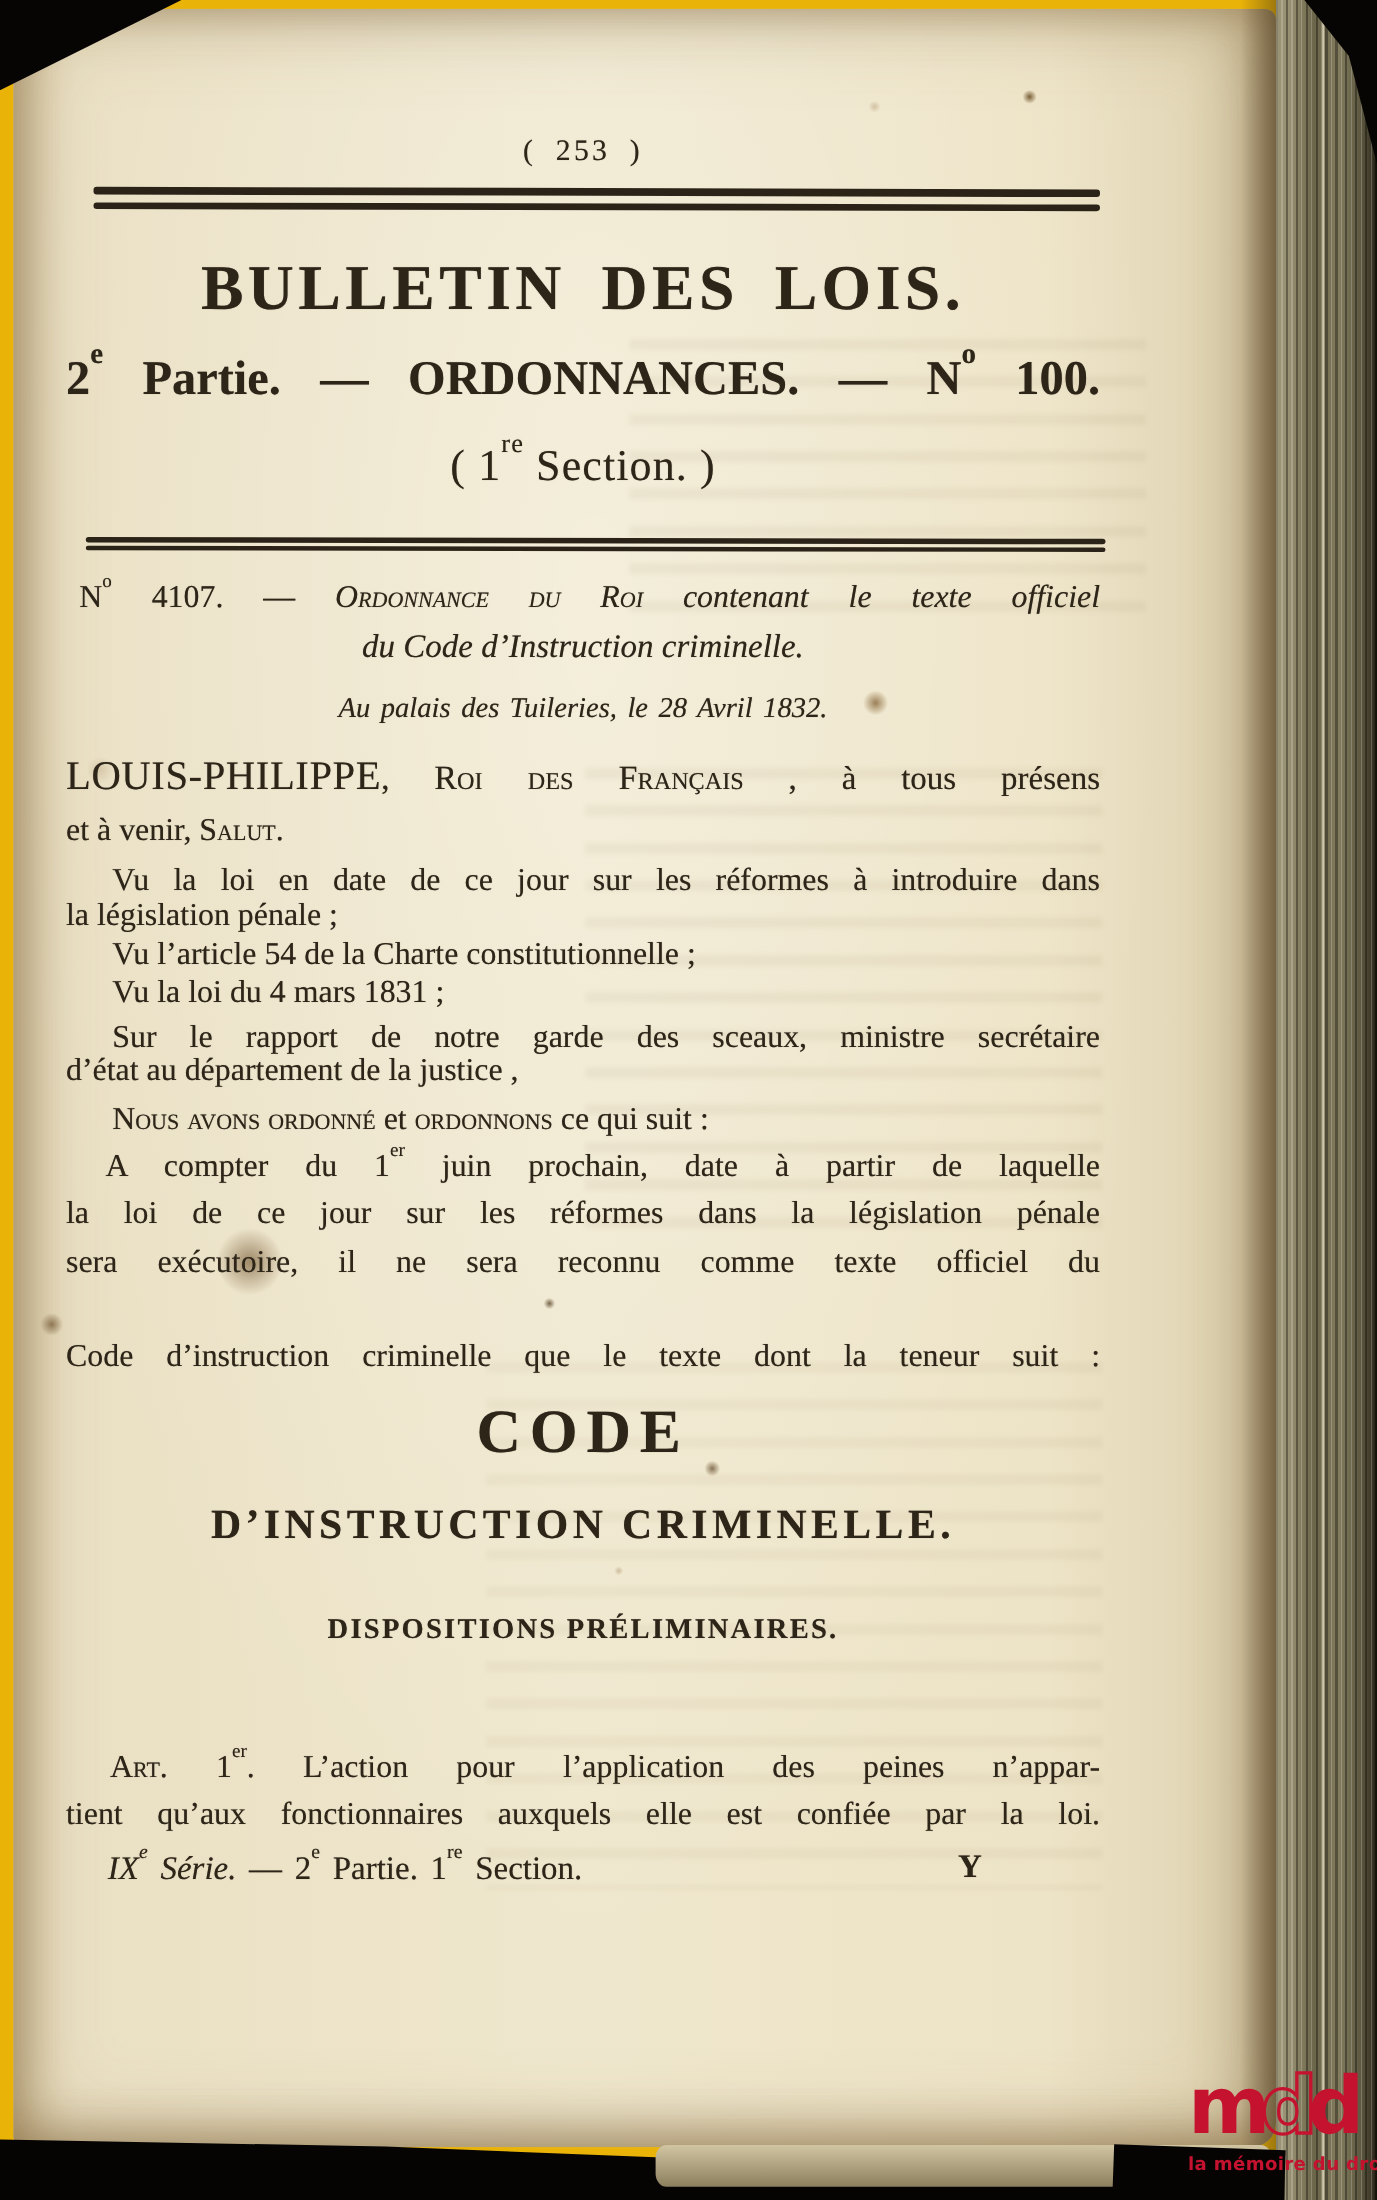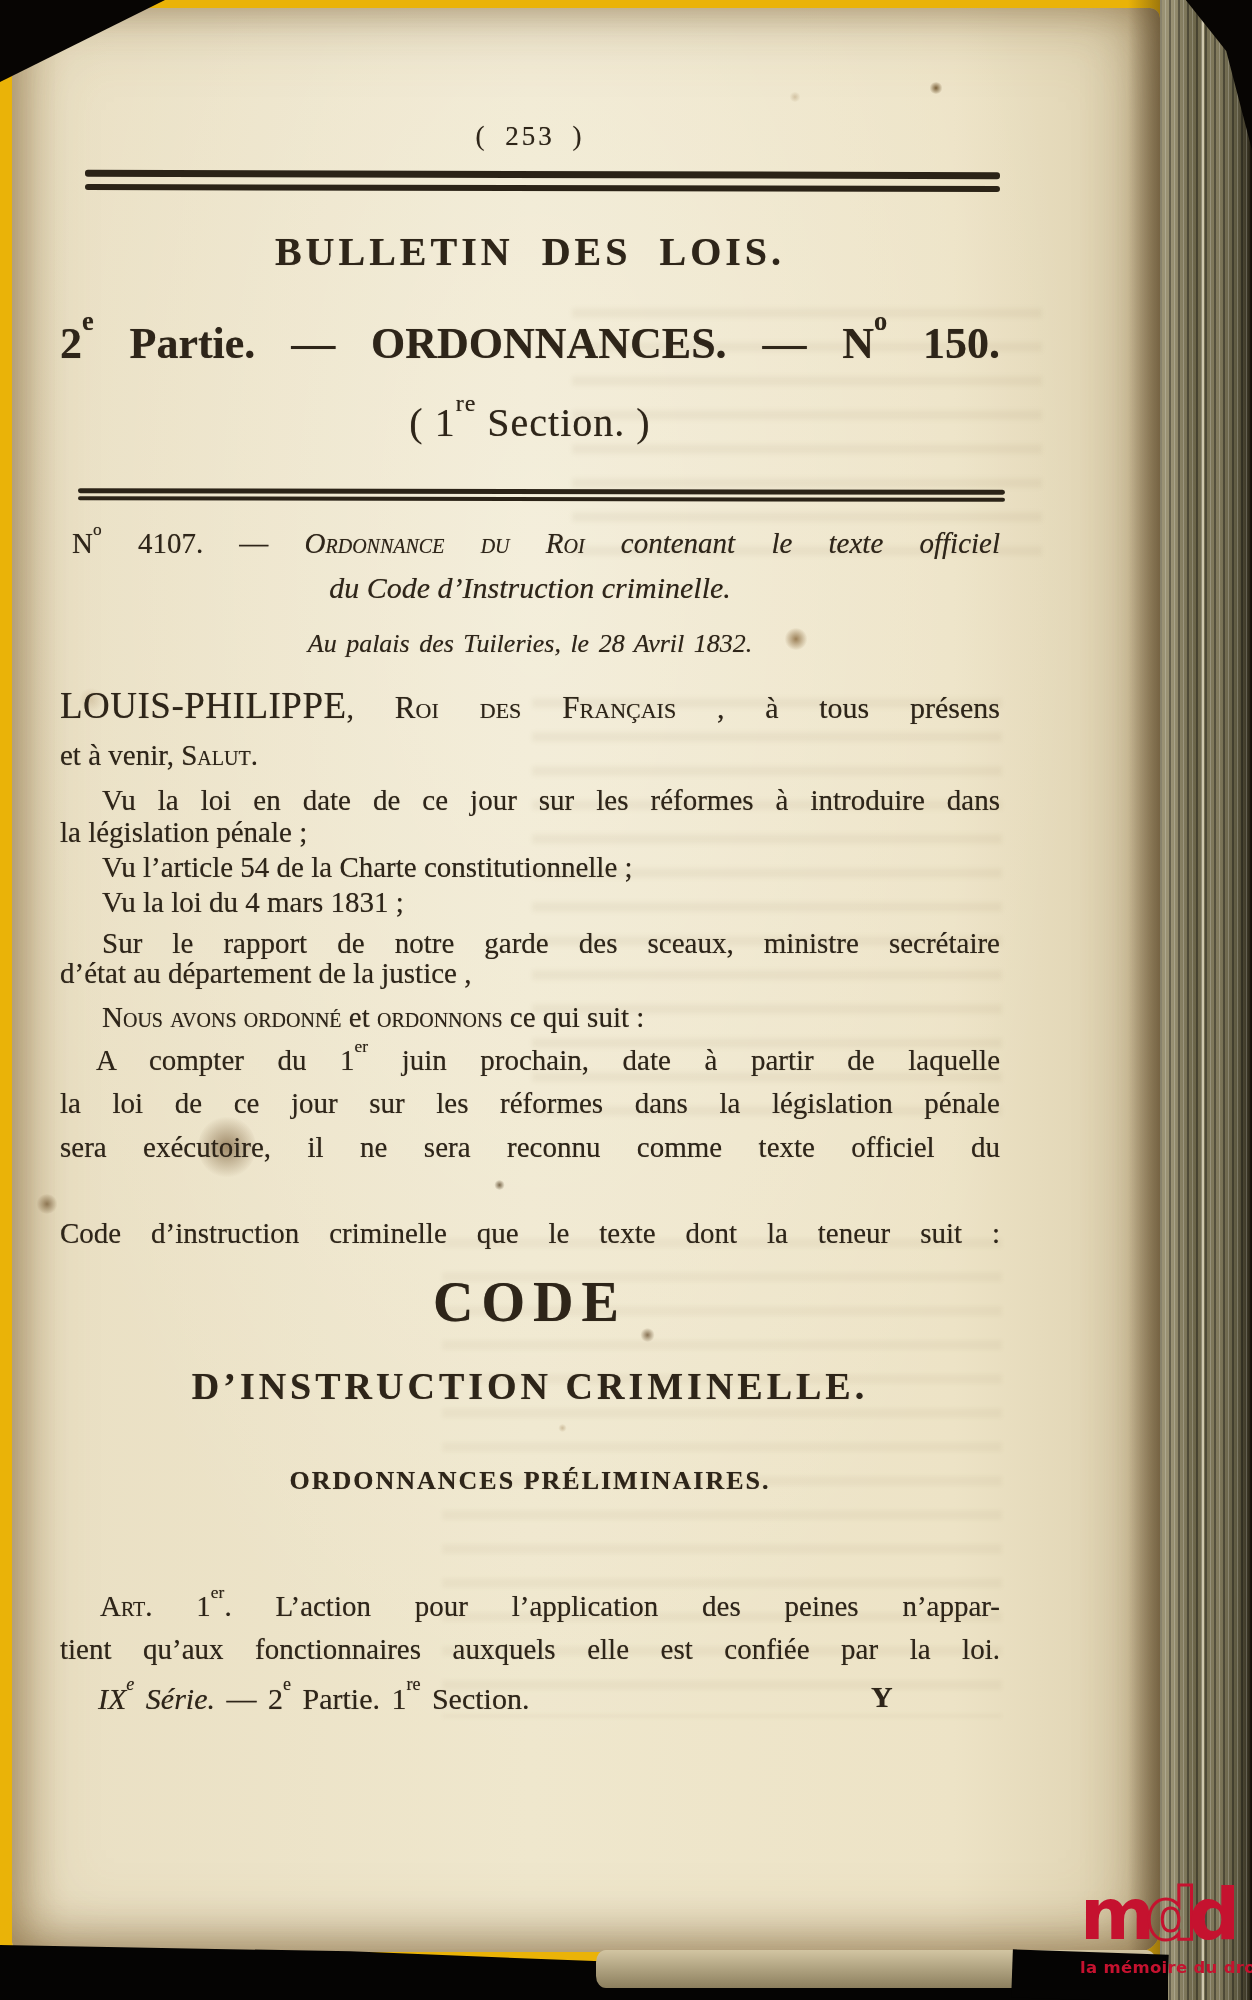--- a/index.html
+++ b/index.html
@@ -38,21 +38,21 @@
       font-size:29px;line-height:1.15;
       text-shadow:0 0 .7px rgba(46,37,25,.55);}
   .c{text-align:center;}
   .j{text-align:justify;text-align-last:justify;}
   .it{font-style:italic;}
   .sc{font-variant:small-caps;}
   .sp{font-size:60%;line-height:0;position:relative;top:-.45em;}
   .ind{text-indent:42px;}
 
   .pageno{font-size:27px;letter-spacing:3px;word-spacing:8px;}
-  .masthead{font-size:40px;font-weight:700;letter-spacing:4px;word-spacing:14px;}
+  .masthead{font-size:58px;font-weight:700;letter-spacing:4px;word-spacing:14px;}
   .partie{font-size:44px;font-weight:700;word-spacing:4px;}
   .sectionline{font-size:40px;letter-spacing:1px;}
   .ordline{font-size:29px;}
   .dateline{font-size:26px;word-spacing:3px;}
   .lpline{font-size:30px;line-height:38px;}
   .lpname{font-size:37px;letter-spacing:.5px;}
   .lptitle{font-size:31px;}
   .codetitle{font-size:56px;font-weight:700;letter-spacing:8px;}
   .codesub{font-size:38px;font-weight:700;letter-spacing:4px;}
   .chapter{font-size:26px;font-weight:700;letter-spacing:2px;}
@@ -120,21 +120,21 @@
     <div class="rule r1b"></div>
     <div class="rule r2a"></div>
     <div class="rule r2b"></div>
 
     <div class="textcol">
 
       <div class="ln c pageno" style="top:113px;">( 253 )</div>
 
       <div class="ln c masthead" style="top:221px;">BULLETIN DES LOIS.</div>
 
-      <div class="ln j partie" style="top:311px;"><span>2</span><sup class="sp">e</sup><span> Partie. — ORDONNANCES. — N</span><sup class="sp">o</sup><span> 150.</span></div>
+      <div class="ln j partie" style="top:311px;"><span>2</span><sup class="sp">e</sup><span> Partie. — ORDONNANCES. — N</span><sup class="sp">o</sup><span> 100.</span></div>
 
       <div class="ln c sectionline" style="top:392px;"><span>( 1</span><sup class="sp">re</sup><span> Section. )</span></div>
 
       <div class="ln j ordline" style="top:519px;text-indent:12px;"><span>N</span><sup class="sp">o</sup><span> 4107. — </span><span class="it sc">Ordonnance du Roi</span><span class="it"> contenant le texte officiel</span></div>
 
       <div class="ln c it" style="top:563px;font-size:30px;">du Code d’Instruction criminelle.</div>
 
       <div class="ln c dateline" style="top:621px;font-style:italic;">Au palais des Tuileries, le 28 Avril 1832.</div>
 
       <div class="ln j lpline" style="top:679px;"><span class="lpname">LOUIS-PHILIPPE</span><span>, </span><span class="sc lptitle">Roi des Français</span><span> , à tous présens</span></div>
@@ -151,21 +151,21 @@
 
       <div class="ln ind" style="top:993px;"><span class="sc">Nous avons ordonné</span><span> et </span><span class="sc">ordonnons</span><span> ce qui suit :</span></div>
 
       <div class="ln j" style="top:1036px;text-indent:36px;"><span>A compter du 1</span><sup class="sp">er</sup><span> juin prochain, date à partir de laquelle</span></div>
       <div class="ln j" style="top:1079px;">la loi de ce jour sur les réformes dans la législation pénale</div>
       <div class="ln j" style="top:1123px;">sera exécutoire, il ne sera reconnu comme texte officiel du</div>
       <div class="ln j" style="top:1166px;margin-top:43px;">Code d’instruction criminelle que le texte dont la teneur suit :</div>
 
       <div class="ln c codetitle" style="top:1262px;">CODE</div>
       <div class="ln c codesub" style="top:1357px;">D’INSTRUCTION CRIMINELLE.</div>
-      <div class="ln c chapter" style="top:1458px;">ORDONNANCES PRÉLIMINAIRES.</div>
+      <div class="ln c chapter" style="top:1458px;">DISPOSITIONS PRÉLIMINAIRES.</div>
 
 
       <div class="ln j" style="top:1582px;text-indent:40px;"><span class="sc">Art.</span><span> 1</span><sup class="sp">er</sup><span>. </span><span>L’action pour l’application des peines n’appar-</span></div>
       <div class="ln j" style="top:1625px;">tient qu’aux fonctionnaires auxquels elle est confiée par la loi.</div>
 
       <div class="ln footerline" style="top:1674px;"><span class="it"><span>IX</span><sup class="sp">e</sup><span> Série.</span></span><span> — </span><span>2</span><sup class="sp">e</sup><span> Partie. 1</span><sup class="sp">re</sup><span> Section.</span><span class="sigY">Y</span></div>
 
     </div>
   </div>
 

